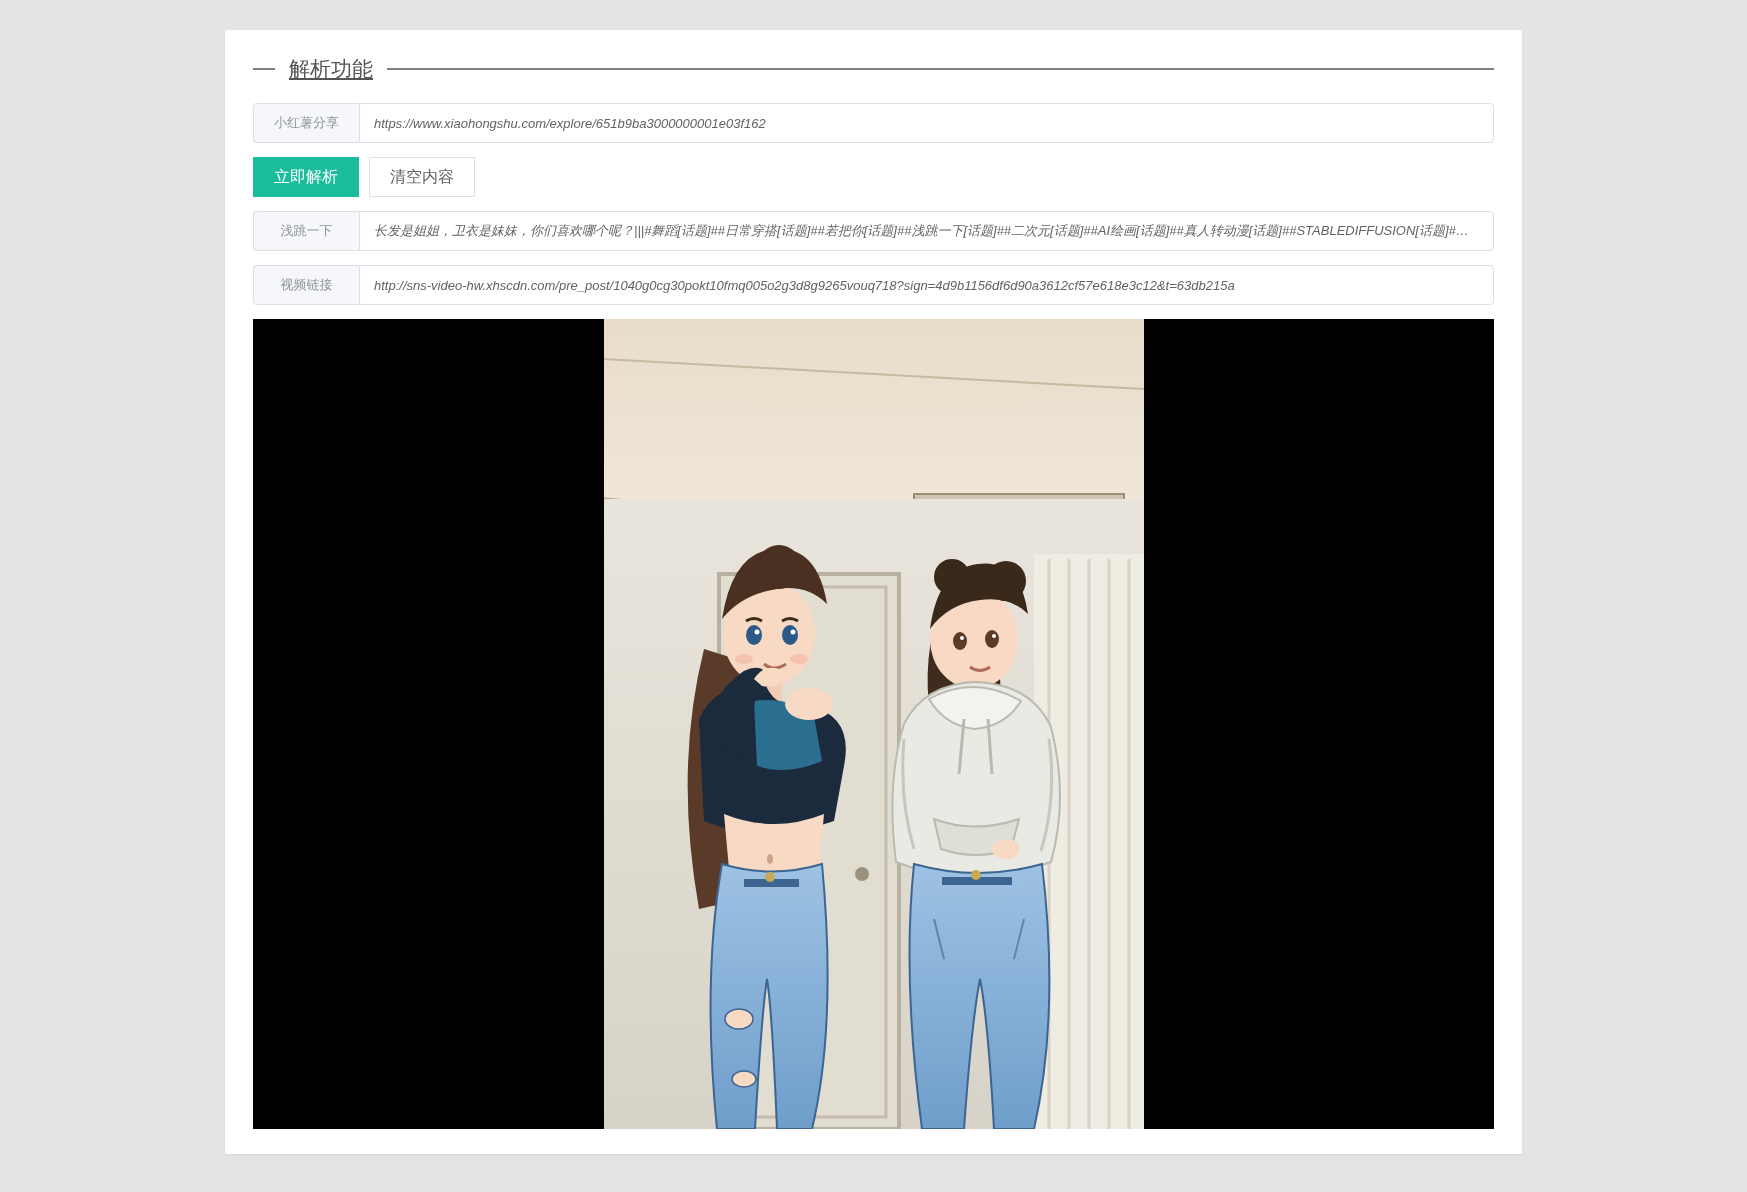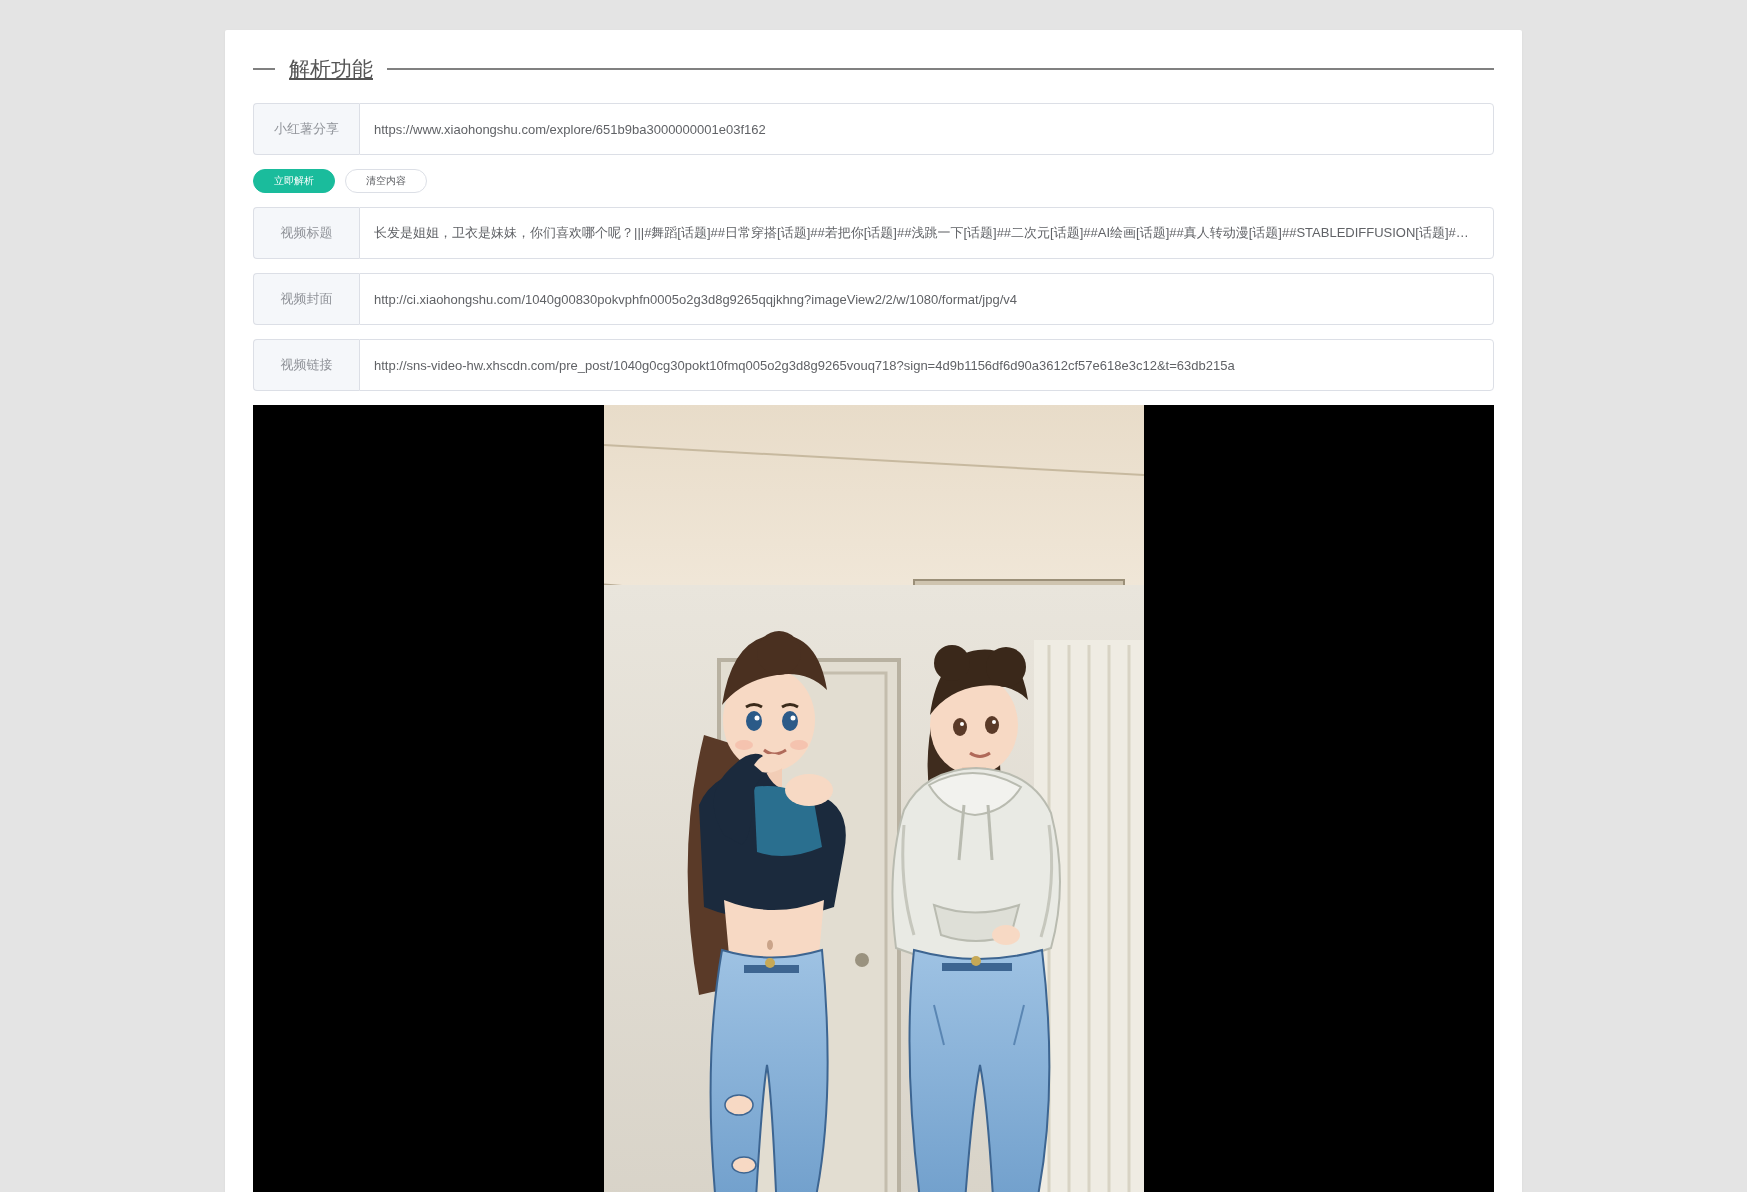--- a/index.html
+++ b/index.html
@@ -51,41 +51,42 @@
       background: #f5f7fa;
       color: #909399;
       font-size: 13px;
       display: flex;
       align-items: center;
       justify-content: center;
       padding: 0 16px;
     }
     .row input[type="text"] {
       flex: 1;
-      height: 52px;
+      height: 40px;
       border: 1px solid #dcdfe6;
       border-radius: 0 4px 4px 0;
       padding: 0 14px;
       font-size: 13px;
       color: #606266;
       outline: none;
       background: #fff;
       text-overflow: ellipsis;
+      font-style: italic;
     }
     .btn-row {
       display: flex;
       gap: 10px;
       margin-bottom: 14px;
     }
     .btn {
-      height: 24px;
+      height: 40px;
       padding: 0 20px;
-      border-radius: 16px;
+      border-radius: 0;
       cursor: pointer;
-      font-size: 10px;
+      font-size: 16px;
       border: 1px solid transparent;
     }
     .btn-primary {
       background: #1abc9c;
       border-color: #1abc9c;
       color: #fff;
     }
     .btn-default {
       background: #fff;
       border: 1px solid #dcdfe6;
@@ -124,28 +125,24 @@
     <div class="label">小红薯分享</div>
     <input type="text" value="https://www.xiaohongshu.com/explore/651b9ba3000000001e03f162" style="">
   </div>
 
   <div class="btn-row">
     <button class="btn btn-primary">立即解析</button>
     <button class="btn btn-default">清空内容</button>
   </div>
 
   <div class="row">
-    <div class="label">视频标题</div>
+    <div class="label">浅跳一下</div>
     <input type="text" value="长发是姐姐，卫衣是妹妹，你们喜欢哪个呢？|||#舞蹈[话题]##日常穿搭[话题]##若把你[话题]##浅跳一下[话题]##二次元[话题]##AI绘画[话题]##真人转动漫[话题]##STABLEDIFFUSION[话题]#原创" style="">
   </div>
 
-  <div class="row">
-    <div class="label">视频封面</div>
-    <input type="text" value="http://ci.xiaohongshu.com/1040g00830pokvphfn0005o2g3d8g9265qqjkhng?imageView2/2/w/1080/format/jpg/v4" style="">
-  </div>
 
   <div class="row">
     <div class="label">视频链接</div>
     <input type="text" value="http://sns-video-hw.xhscdn.com/pre_post/1040g0cg30pokt10fmq005o2g3d8g9265vouq718?sign=4d9b1156df6d90a3612cf57e618e3c12&amp;t=63db215a" style="">
   </div>
 
   <div class="video-box">
     <div class="video-frame">
 
       <svg viewBox="0 0 540 810" preserveAspectRatio="xMidYMid slice">

